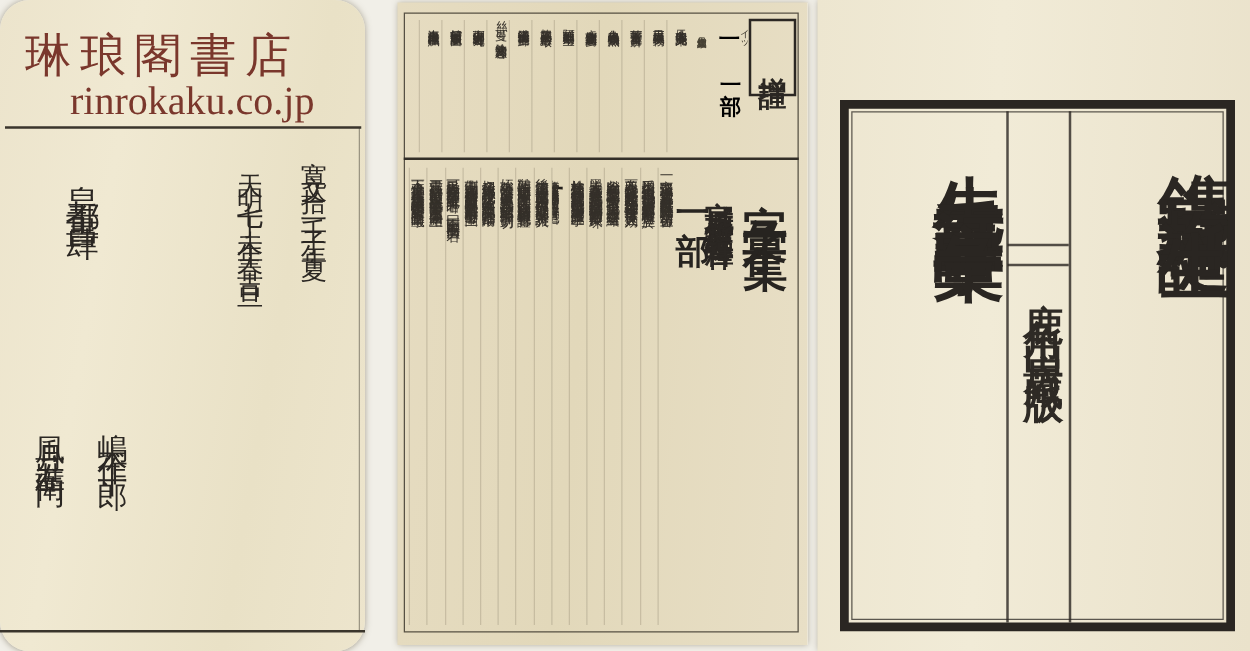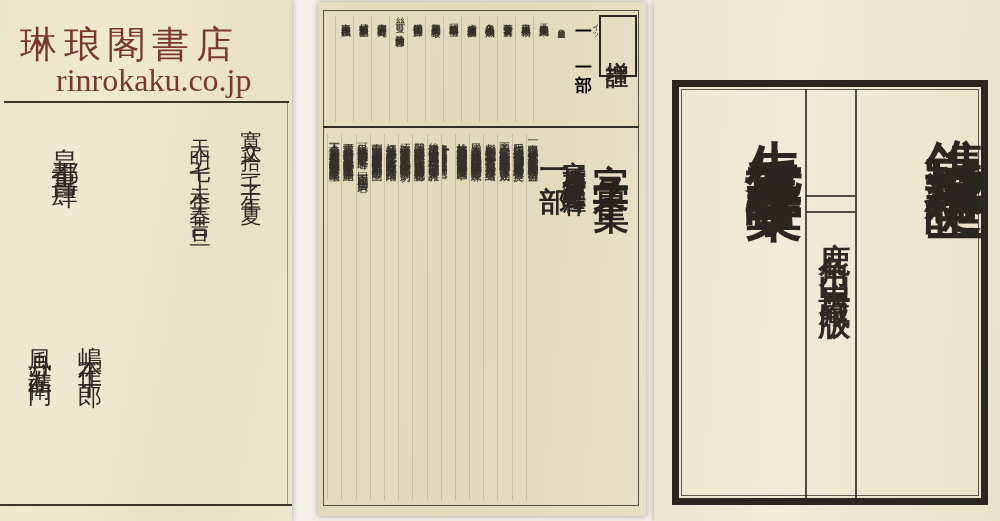--- a/index.html
+++ b/index.html
@@ -17,21 +17,21 @@
     text-orientation: upright;
     color:#2b2723;
     position:absolute;
     line-height:1;
   }
 
   
   .page { position:absolute; top:0; height:521px;
           box-shadow: 0 0 5px rgba(95,85,60,.5); }
   .page-left  { left:0;   width:292px;
-    background: linear-gradient(100deg,#ece4cc 0%,#f0e9d2 30%,#e9e1c6 70%,#ede5cd 100%); }
+    background: linear-gradient(100deg,#ece4cc 0%,#f0e9d2 30%,#e9e1c6 70%,#ede5cd 100%); border-radius: 24px; }
   .page-mid   { left:318px; top:2px; width:328px; height:514px;
     background: linear-gradient(95deg,#e6dcc1 0%,#e2d8ba 45%,#e8dfc6 100%); }
   .page-right { left:654px; width:346px;
     background: linear-gradient(93deg,#ede6d0 0%,#f1ebd7 40%,#eae2cb 100%); }
 
   
   .wm-kanji { position:absolute; left:20px; top:20px;
     font-size:37px; letter-spacing:7px; color:#7a372c; white-space:nowrap; }
   .wm-url { position:absolute; left:56px; top:62px;
     font-family:"Liberation Serif", serif;

